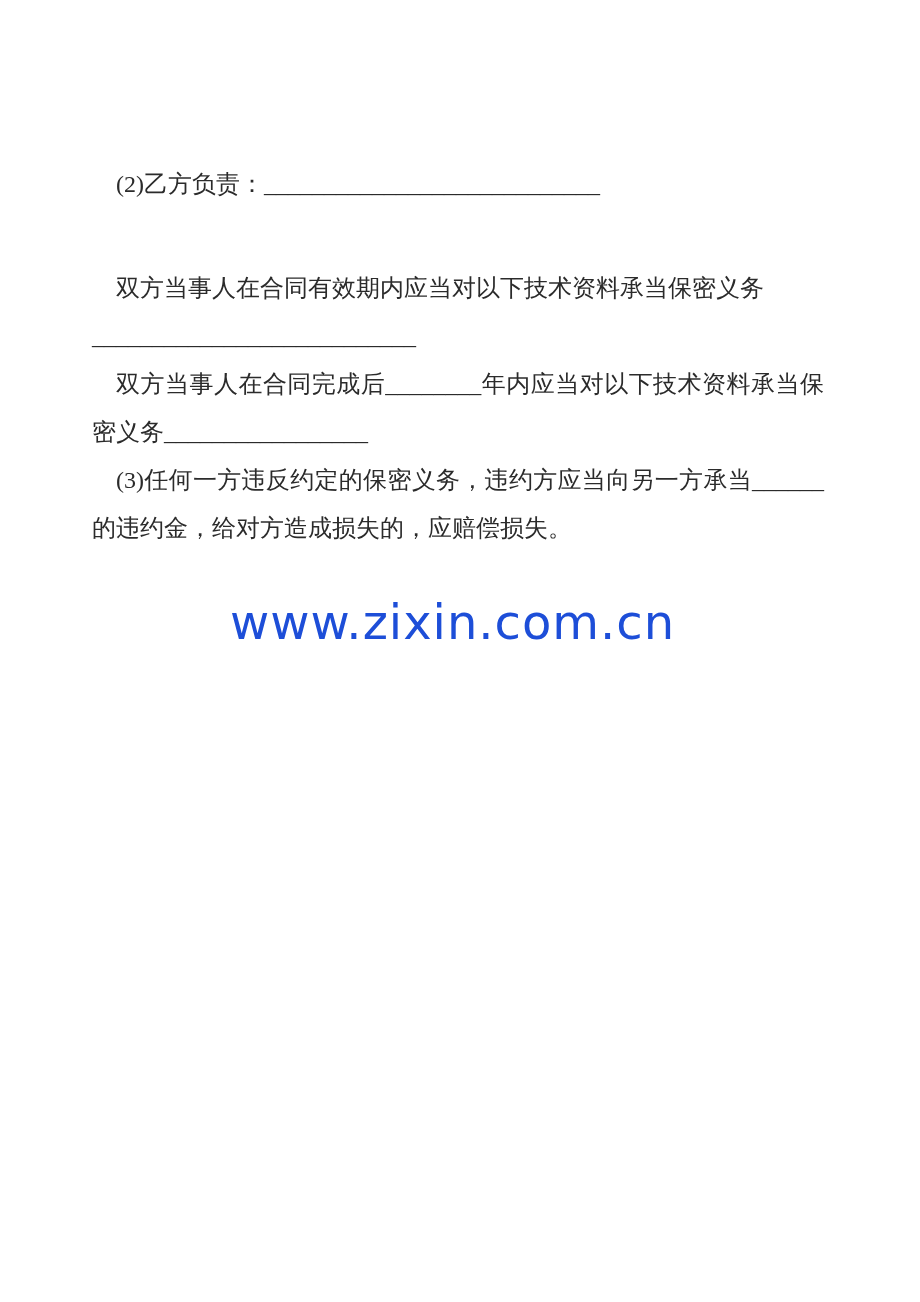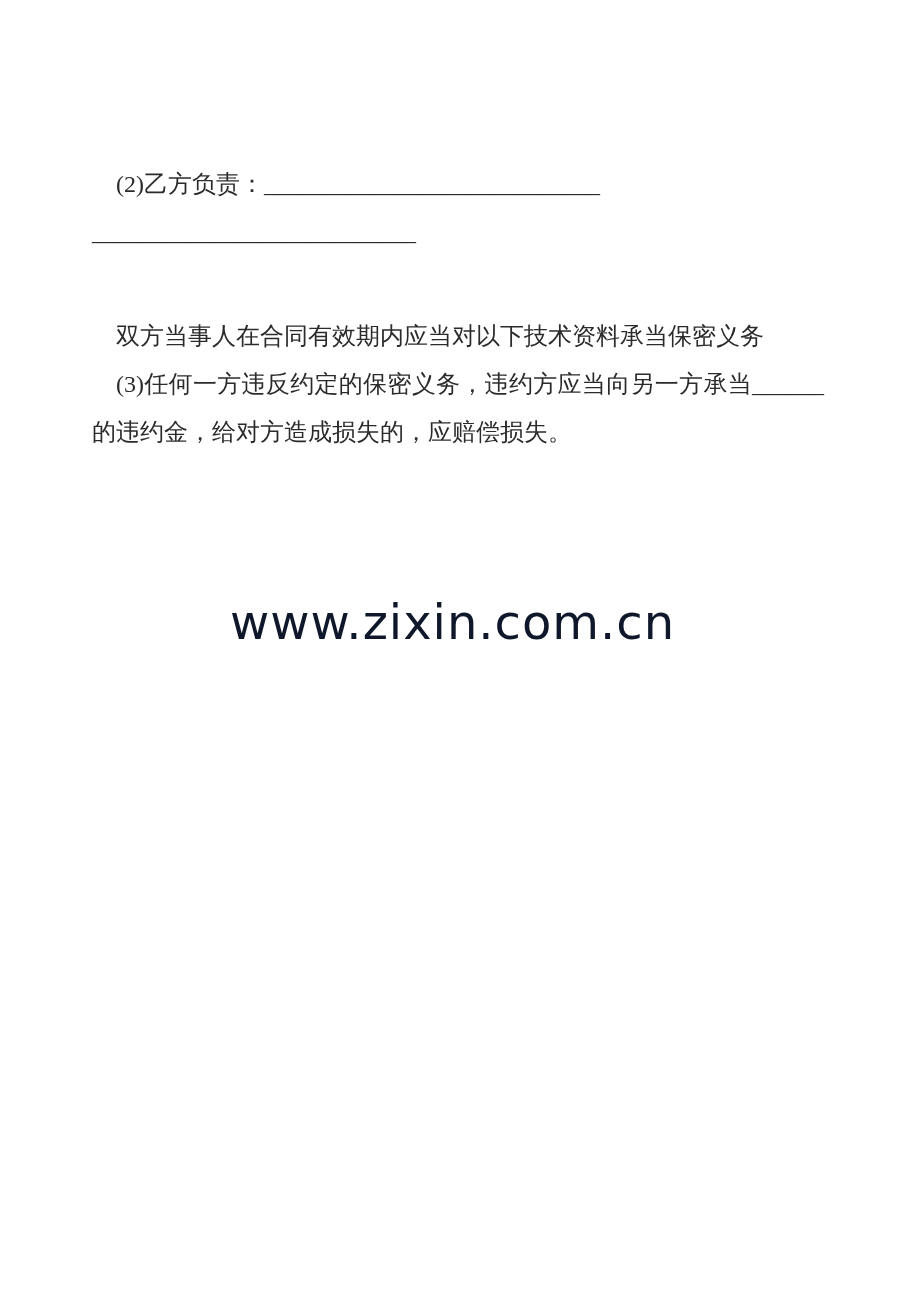--- a/index.html
+++ b/index.html
@@ -52,30 +52,31 @@
     letter-spacing: 1px;
     user-select: none;
     pointer-events: none;
   }
 </style>
 </head>
 <body>
 
 <div class="page" style="background: rgb(255, 255, 255); color: rgb(43, 43, 43);">
 
-  <div class="watermark" style="color: #0f172a;">www.zixin.com.cn</div>
+  <div class="watermark" style="color: #1d4ed8;">www.zixin.com.cn</div>
 
   <div class="content">
 
     <p class="para indent">(2)乙方负责：____________________________</p>
 
 
+    <p class="para indent space-before-xl">双方当事人在合同有效期内应当对以下技术资料承当保密义务</p>
+
     <p class="para">___________________________</p>
 
-    <p class="para indent space-before-xl">双方当事人在合同有效期内应当对以下技术资料承当保密义务</p>
-
+    <p class="para indent">双方当事人在合同完成后________年内应当对以下技术资料承当保密义务_________________</p>
 
 
 
     <p class="para indent">(3)任何一方违反约定的保密义务，违约方应当向另一方承当______的违约金，给对方造成损失的，应赔偿损失。</p>
 
   </div>
 </div>
 
 </body></html>

